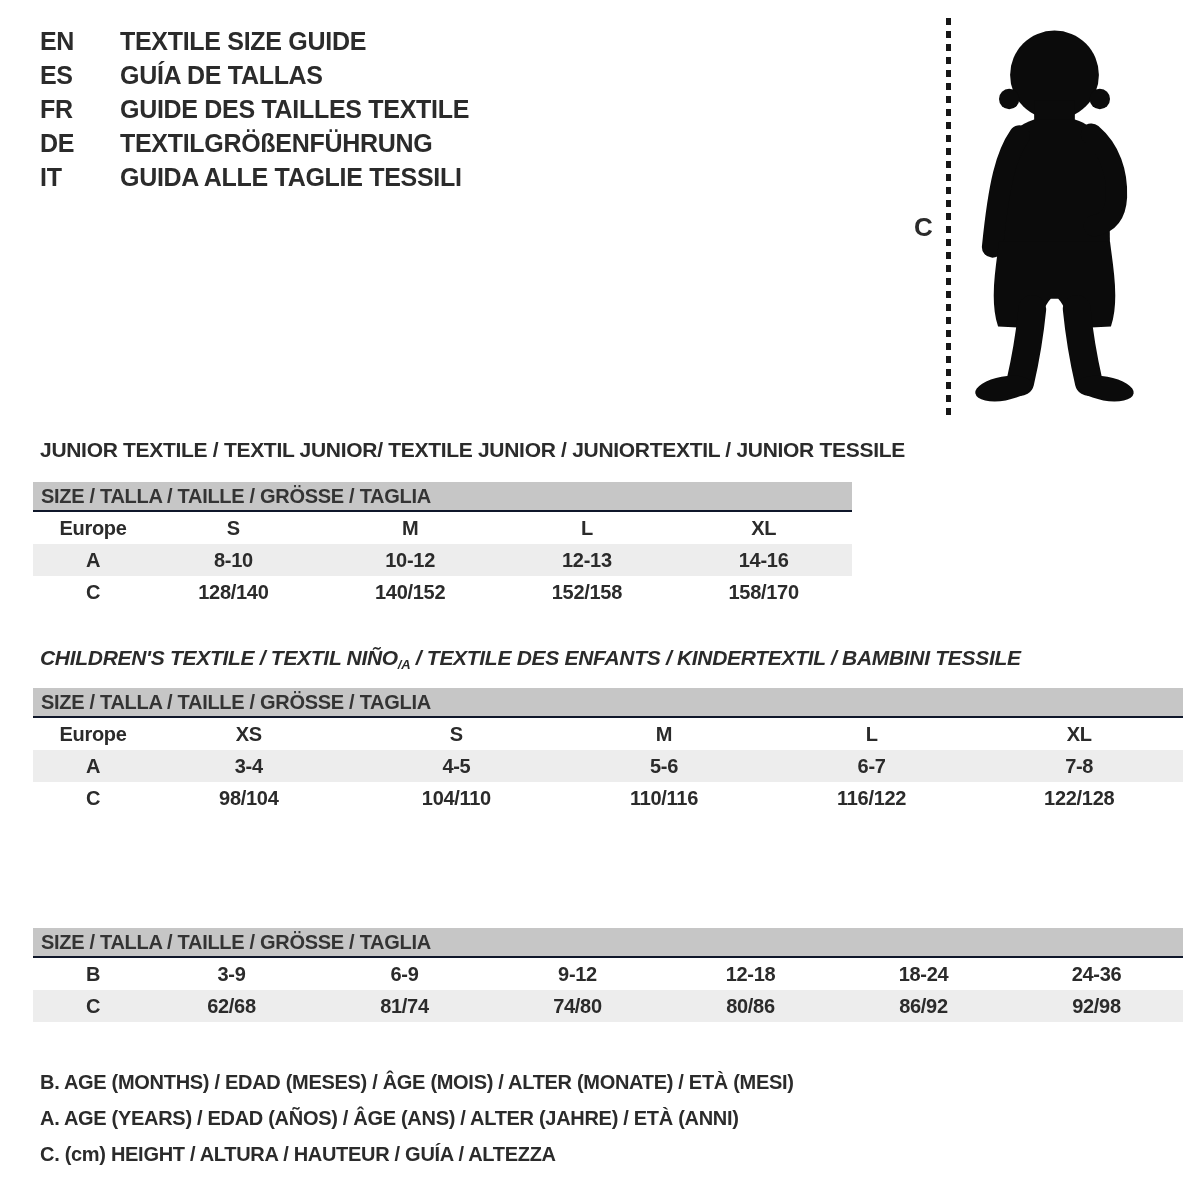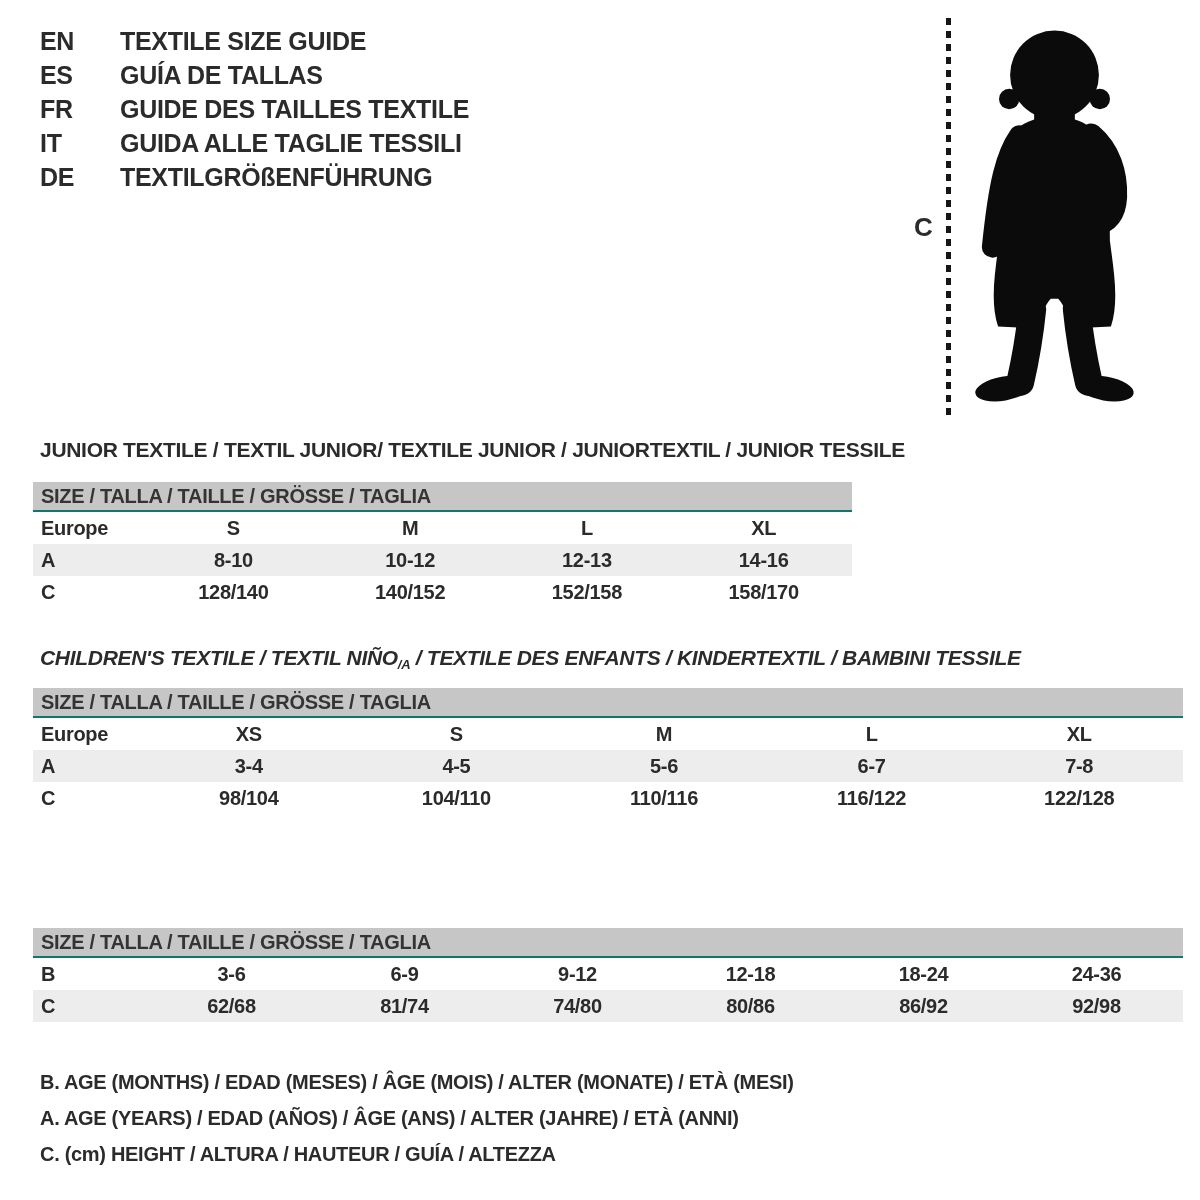--- a/index.html
+++ b/index.html
@@ -34,29 +34,29 @@
 
   
   .section-title { position:absolute; left:40px; font-size:21px; white-space:nowrap; }
   .sub-a { font-size:13px; position:relative; top:4px; }
 
   
   .sizetable { position:absolute; left:33px; }
   .t-junior { width:819px; }
   .t-wide { width:1150px; }
   .size-bar {
-    height:30px; background:#c6c6c6; border-bottom:2px solid #0f766e;
+    height:30px; background:#c6c6c6; border-bottom:2px solid #0f172a;
     display:flex; align-items:center; padding-left:8px;
     font-size:20px; color:#343434;
   }
   .trow { display:grid; height:32px; align-items:center; font-size:20px; }
   .t-junior .trow { grid-template-columns:112px repeat(4, 1fr); }
   .t-children .trow { grid-template-columns:112px repeat(5, 1fr); }
   .t-babies .trow { grid-template-columns:112px repeat(6, 1fr); }
-  .trow .lbl { padding-left:8px; text-align:left; }
+  .trow .lbl { padding-left:8px; text-align:center; }
   .trow .val { text-align:center; }
   .row-shaded { background:#ededed; }
 
   
   .babies-title { position:absolute; left:40px; top:849px; font-size:21px; line-height:31px; white-space:nowrap; }
 
   
   .legend { position:absolute; left:40px; top:1064px; font-size:20px; line-height:36px; }
   .legend div { white-space:nowrap; }
 </style>
@@ -72,26 +72,26 @@
     </div>
     <div class="lang-row">
       <span class="lang-code">ES</span>
       <span class="lang-label">GUÍA DE TALLAS</span>
     </div>
     <div class="lang-row">
       <span class="lang-code">FR</span>
       <span class="lang-label">GUIDE DES TAILLES TEXTILE</span>
     </div>
     <div class="lang-row">
+      <span class="lang-code">DE</span>
+      <span class="lang-label">TEXTILGRÖßENFÜHRUNG</span>
+    </div>
+    <div class="lang-row">
       <span class="lang-code">IT</span>
       <span class="lang-label">GUIDA ALLE TAGLIE TESSILI</span>
-    </div>
-    <div class="lang-row">
-      <span class="lang-code">DE</span>
-      <span class="lang-label">TEXTILGRÖßENFÜHRUNG</span>
     </div>
   </div>
 
   <div class="figure-area">
     <span class="height-label">C</span>
     <div class="height-line"></div>
     <svg class="silhouette" viewBox="0 0 200 410" width="185" height="405" xmlns="http://www.w3.org/2000/svg">
       <g fill="#0b0b0b" stroke="none">
         <ellipse cx="100" cy="52" rx="48" ry="48"></ellipse>
         <circle cx="51" cy="78" r="11"></circle>
@@ -163,21 +163,21 @@
       <span class="val">110/116</span>
       <span class="val">116/122</span>
       <span class="val">122/128</span>
     </div>
   </div>
 
   <div class="sizetable t-wide t-babies" style="top:928px;">
     <div class="size-bar">SIZE / TALLA / TAILLE / GRÖSSE / TAGLIA</div>
     <div class="trow">
       <span class="lbl">B</span>
-      <span class="val">3-6</span>
+      <span class="val">3-9</span>
       <span class="val">6-9</span>
       <span class="val">9-12</span>
       <span class="val">12-18</span>
       <span class="val">18-24</span>
       <span class="val">24-36</span>
     </div>
     <div class="trow row-shaded">
       <span class="lbl">C</span>
       <span class="val">62/68</span>
       <span class="val">81/74</span>

